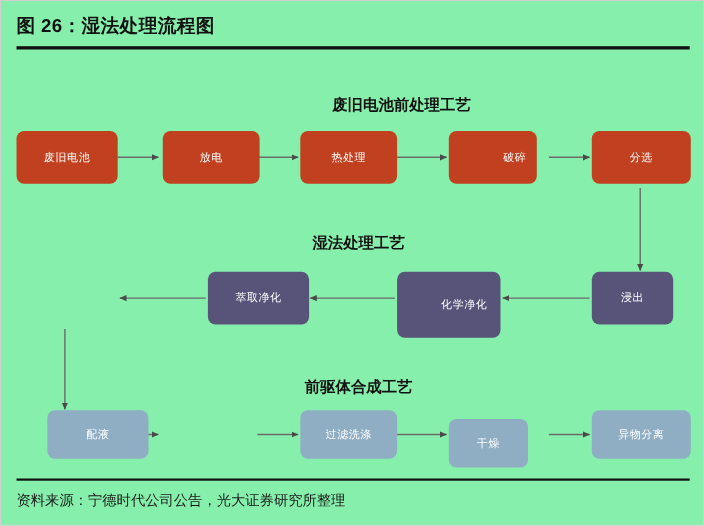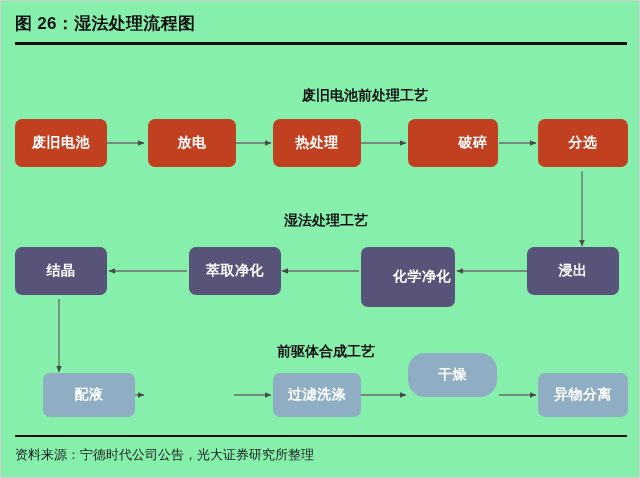--- a/index.html
+++ b/index.html
@@ -69,22 +69,22 @@
     color: #111111;
   }
   
   .node {
     position: absolute;
     display: flex;
     align-items: center;
     justify-content: center;
     border-radius: 7px;
     color: #ffffff;
-    font-size: 14px;
-    font-weight: bold;
+    font-size: 10px;
+    font-weight: normal;
     letter-spacing: 0.5px;
     white-space: nowrap;
     box-sizing: border-box;
   }
   .node.orange { background: #C1401F; }
   .node.purple { background: #585479; }
   .node.blue   { background: #8FAEC4; }
 
   
   .connectors {
@@ -132,29 +132,28 @@
       <line x1="106" y1="394" x2="143" y2="394"></line>
       <line x1="233" y1="394" x2="270" y2="394"></line>
       <line x1="360" y1="394" x2="405" y2="394"></line>
       <line x1="498" y1="394" x2="535" y2="394"></line>
     </g>
   </svg>
 
   <div class="node orange" style="left:14px;  top:118px; width:92px; height:48px;">废旧电池</div>
   <div class="node orange" style="left:147px; top:118px; width:88px; height:48px;">放电</div>
   <div class="node orange" style="left:272px; top:118px; width:88px; height:48px;">热处理</div>
-  <div class="node orange" style="left:407px; top:118px; width:90px; height:48px;padding-left:40px;">破碎</div>
+  <div class="node orange" style="left:407px; top:118px; width:80px; height:48px;padding-left:40px;">破碎</div>
   <div class="node orange" style="left:537px; top:118px; width:90px; height:48px;">分选</div>
 
-  <div class="node purple" style="left:14px;  top:246px; width:92px; height:48px;">结晶</div>
   <div class="node purple" style="left:188px; top:246px; width:92px; height:48px;">萃取净化</div>
   <div class="node purple" style="left:360px; top:246px; width:94px; height:60px;padding-left:28px;">化学净化</div>
-  <div class="node purple" style="left:526px; top:246px; width:92px; height:48px;">浸出</div>
+  <div class="node purple" style="left:537px; top:246px; width:74px; height:48px;">浸出</div>
 
   <div class="node blue" style="left:14px;  top:372px; width:92px; height:44px;margin-left:28px;">配液</div>
   <div class="node blue" style="left:272px; top:372px; width:88px; height:44px;">过滤洗涤</div>
-  <div class="node blue" style="left:407px; top:352px; width:89px; height:44px;border-radius:17px;">干燥</div>
+  <div class="node blue" style="left:407px; top:380px; width:72px; height:44px;">干燥</div>
   <div class="node blue" style="left:537px; top:372px; width:90px; height:44px;">异物分离</div>
 
   <div class="footer-rule"></div>
   <div class="fig-source">资料来源：宁德时代公司公告，光大证券研究所整理</div>
 
 </div>
 
 </body></html>

